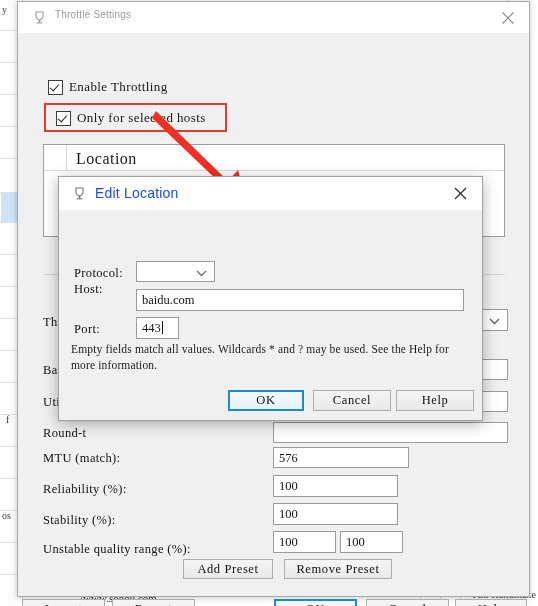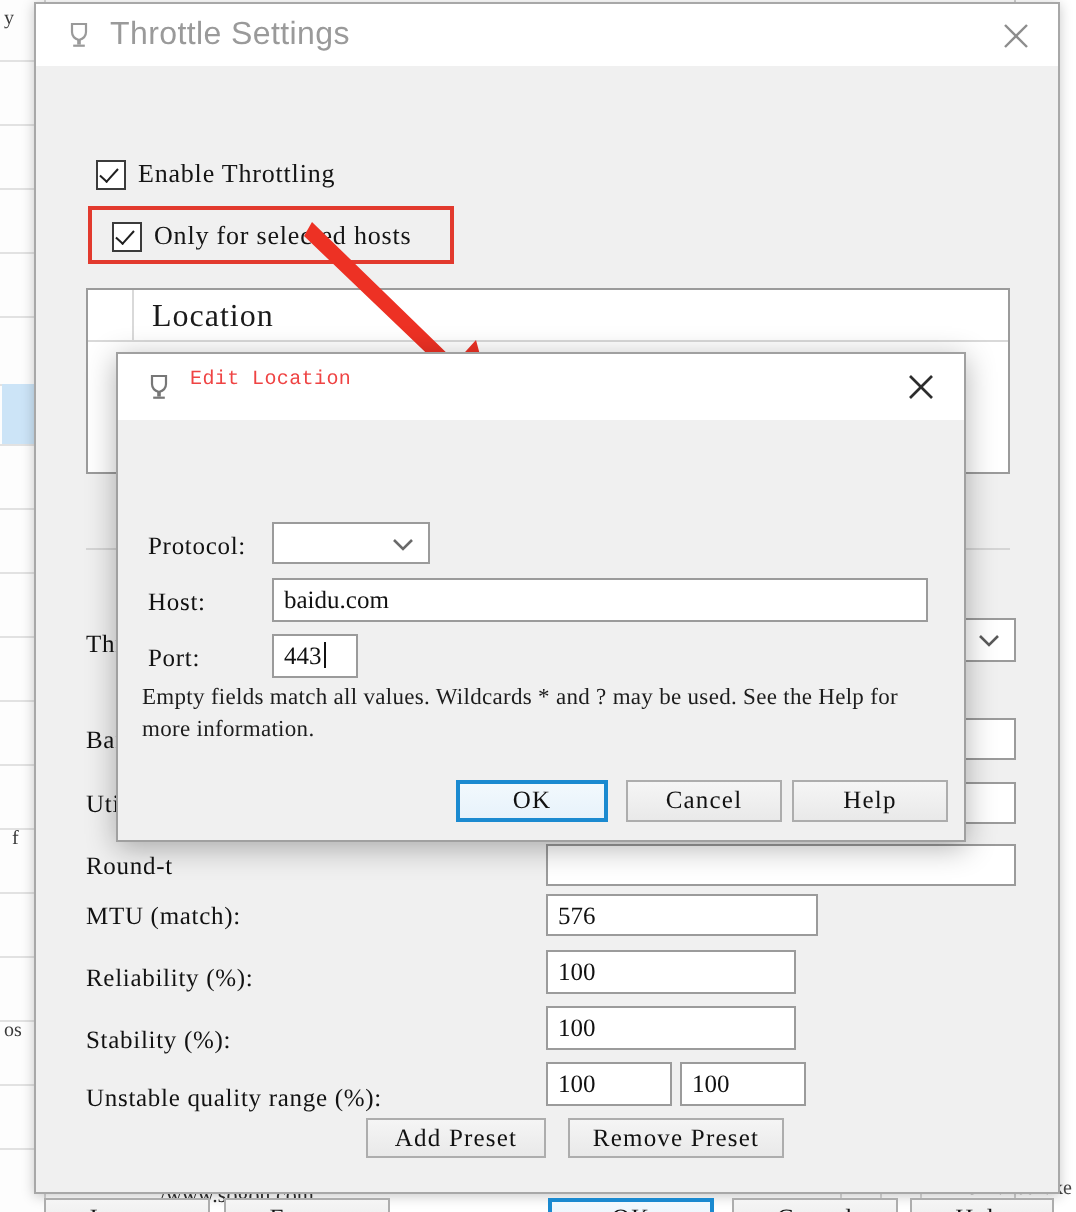--- a/index.html
+++ b/index.html
@@ -117,21 +117,21 @@
   }
   .titlebar-icon {
     position: absolute;
     left: 14px; top: 8px;
     width: 15px; height: 15px;
   }
   .titlebar-title {
     position: absolute;
     left: 37px; top: 7px;
     font-family: "Liberation Sans", sans-serif;
-    font-size: 16px;
+    font-size: 10px;
     color: #9a9a9a;
     letter-spacing: .2px;
     white-space: nowrap;
   }
   .titlebar-close {
     position: absolute;
     right: 0; top: 0;
     width: 42px; height: 31px;
     display: flex;
     align-items: center;
@@ -290,23 +290,23 @@
     background: #ffffff;
   }
   .edit-title-icon {
     position: absolute;
     left: 13px; top: 9px;
     width: 15px; height: 15px;
   }
   .edit-title-text {
     position: absolute;
     left: 36px; top: 8px;
-    font-family: Liberation Mono, monospace;
-    font-size: 10px;
-    color: #ef4444;
+    font-family: Liberation Sans, sans-serif;
+    font-size: 14px;
+    color: #1d4ed8;
     letter-spacing: .2px;
   }
   .edit-close {
     position: absolute;
     right: 0; top: 0;
     width: 44px; height: 33px;
     display: flex; align-items: center; justify-content: center;
     cursor: default;
   }
   .edit-body {
@@ -501,21 +501,21 @@
 
       <div class="field-label" style="left:15px; top:56px;">Protocol:</div>
       <div class="field-combo" style="left:77px; top:51px; width:79px; height:21px;">
         <span class="combo-arrow">
           <svg width="11" height="7" viewBox="0 0 11 7">
             <polyline points="1,1 5.5,5.5 10,1" fill="none" stroke="#6a6a6a" stroke-width="1.3"></polyline>
           </svg>
         </span>
       </div>
 
-      <div class="field-label" style="left:15px; top:84px;">Host:</div>
+      <div class="field-label" style="left:15px; top:72px;">Host:</div>
       <div class="field-input" style="left:77px; top:79px; width:328px; height:22px;">baidu.com</div>
 
       <div class="field-label" style="left:15px; top:112px;">Port:</div>
       <div class="field-input" style="left:77px; top:107px; width:43px; height:22px;"><span>443</span><span class="caret"></span></div>
 
       <div class="help-text">Empty fields match all values. Wildcards * and ? may be used. See the Help for more information.</div>
 
       <div class="btn default" style="left:169px; top:180px; width:76px; height:21px;">OK</div>
       <div class="btn" style="left:254px; top:180px; width:78px; height:21px;">Cancel</div>
       <div class="btn" style="left:337px; top:180px; width:78px; height:21px;">Help</div>

